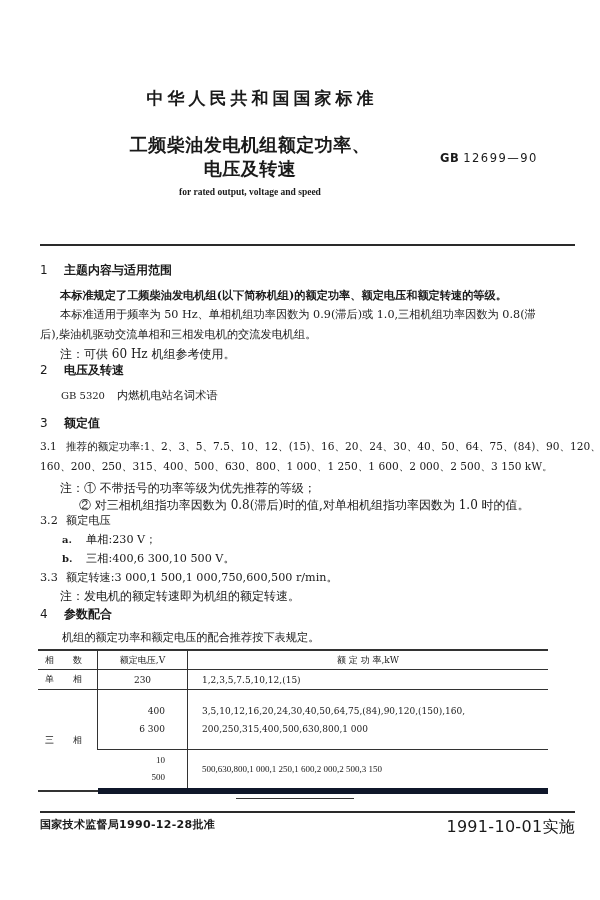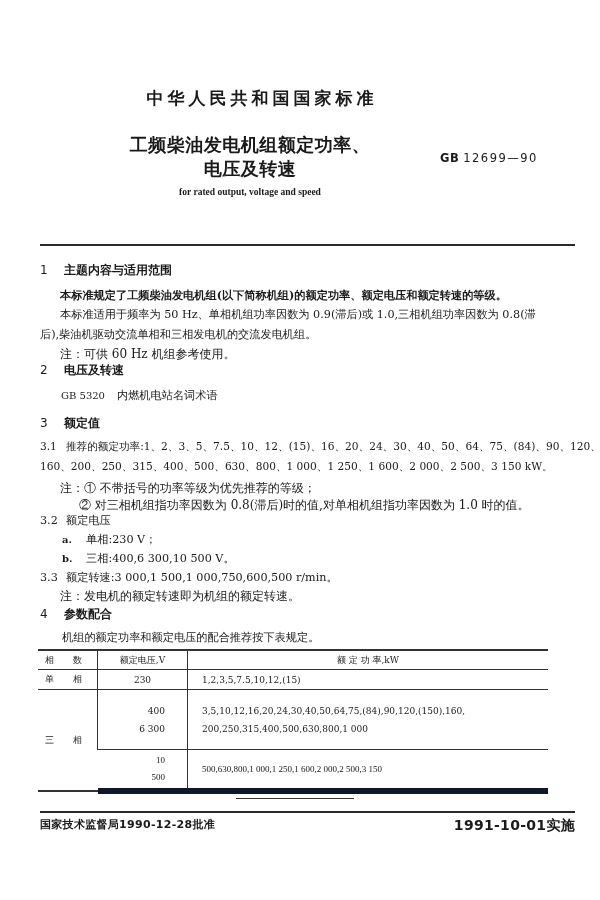--- a/index.html
+++ b/index.html
@@ -52,21 +52,21 @@
   table.data tr.last td { border-bottom: 6px solid #0f172a; font-family: Liberation Serif, serif; }
   .c1 { width: 59px; text-align: center; letter-spacing: 8px; }
   .c2 { width: 89px; text-align: center; }
   .c3 { padding-left: 14px !important; text-align: left; }
   .footer-left {
     left: 40px; top: 817px; font-family: "DejaVu Sans", sans-serif;
     font-weight: bold; font-size: 11px; letter-spacing: 0.3px;
   }
   .footer-right {
     right: 25px; top: 817px; font-family: "DejaVu Sans", sans-serif;
-    font-weight: bold; font-size: 14px; letter-spacing: 0.3px; text-align: center;
+    font-weight: normal; font-size: 16px; letter-spacing: 0.3px; text-align: center;
   }
 </style>
 </head>
 <body>
 
 <div class="abs std-name">中华人民共和国国家标准</div>
 <div class="abs title-cn">
   <div>工频柴油发电机组额定功率、</div>
   <div>电压及转速</div>
 </div>

